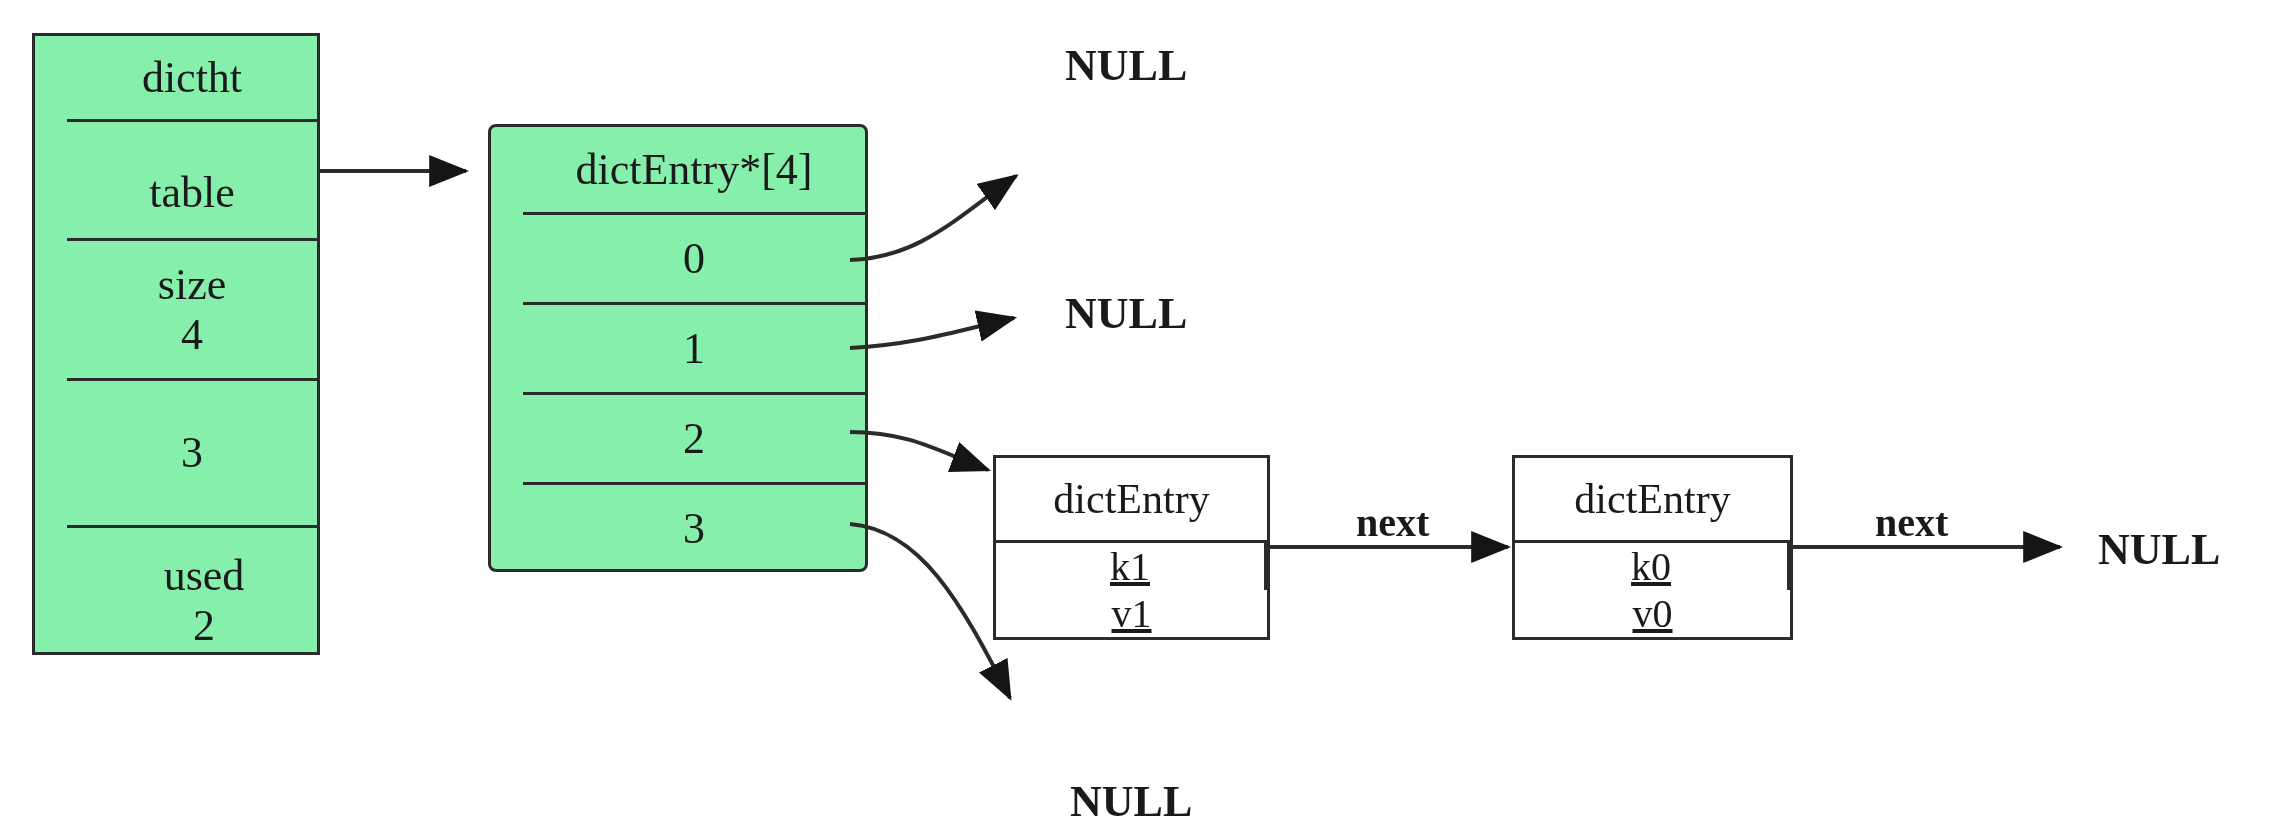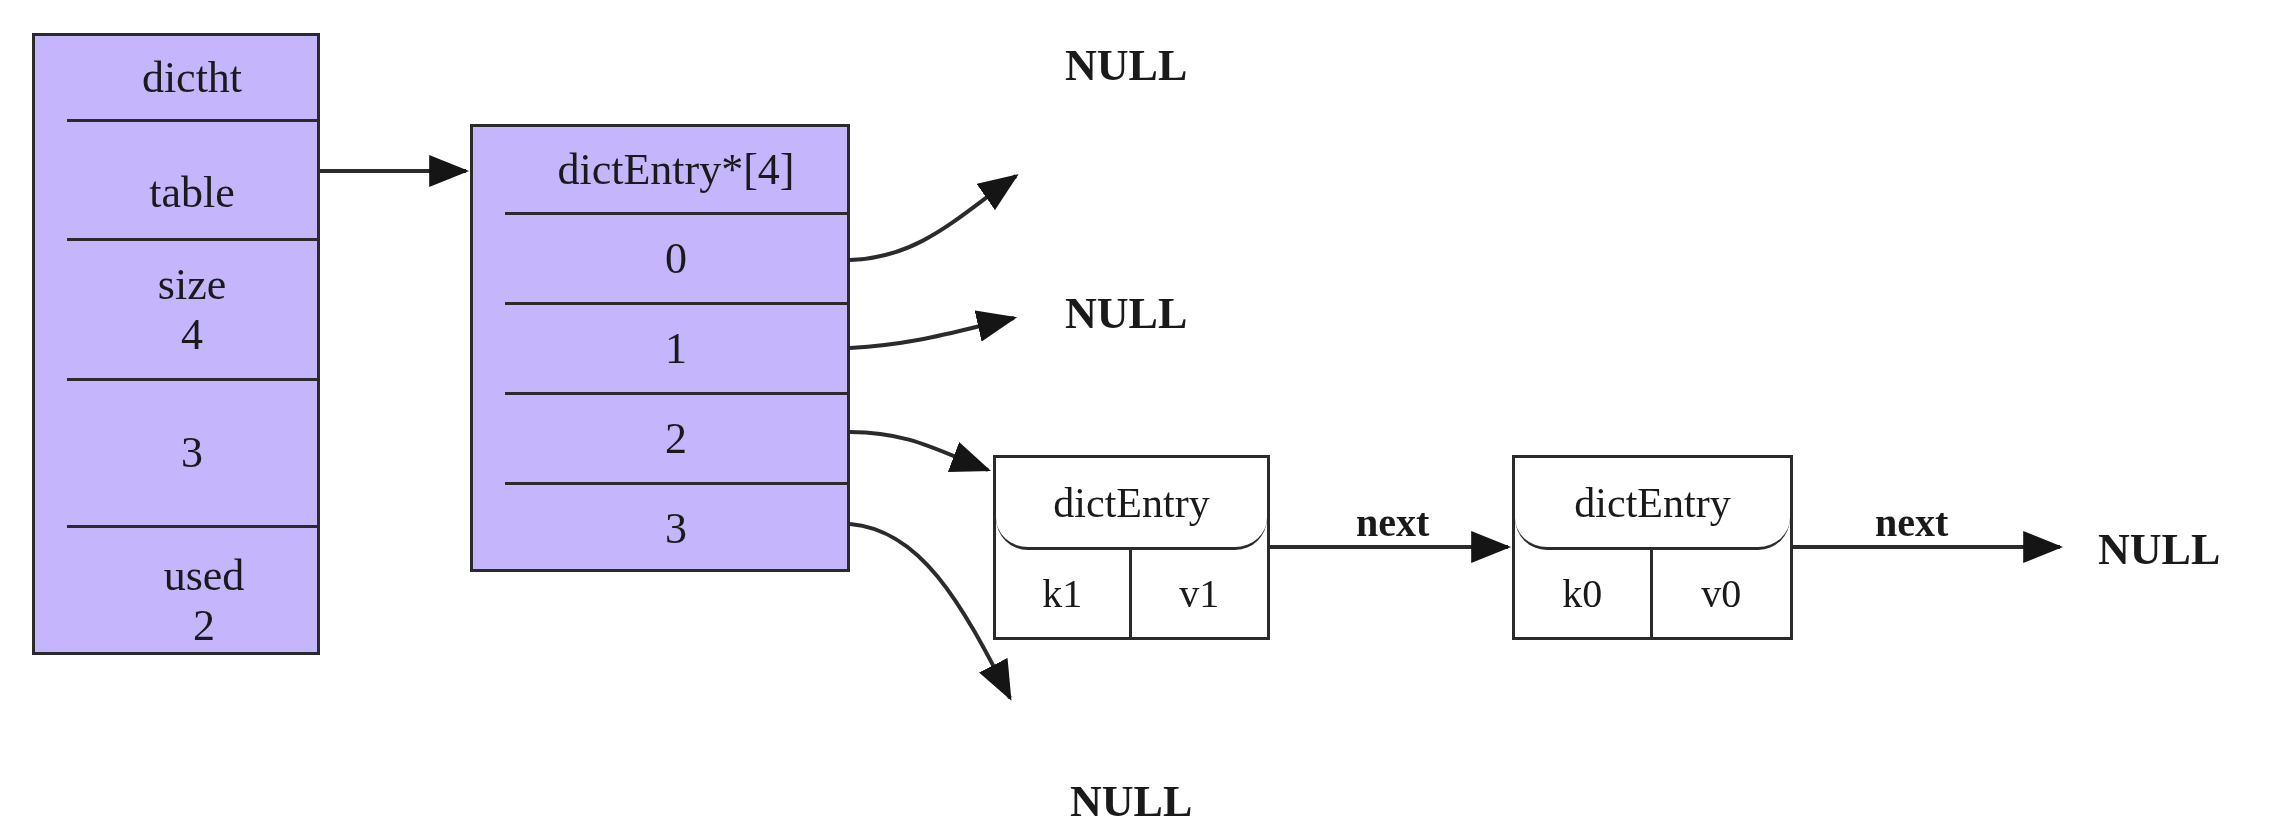--- a/index.html
+++ b/index.html
@@ -22,21 +22,21 @@
     left: 0;
     top: 0;
     width: 2290px;
     height: 838px;
     pointer-events: none;
   }
   .struct-box {
     position: absolute;
     box-sizing: border-box;
     border: 3px solid #2b2b2b;
-    background: #c4b5fd;
+    background: #86efac;
     padding-left: 32px;
   }
   .struct-row {
     box-sizing: border-box;
     border-bottom: 3px solid #2b2b2b;
     display: flex;
     flex-direction: column;
     align-items: center;
     justify-content: center;
     text-align: center;
@@ -59,26 +59,27 @@
     display: flex;
     flex-direction: column;
   }
   .entry-title {
     box-sizing: border-box;
     border-bottom: 3px solid #2b2b2b;
     display: flex;
     align-items: center;
     justify-content: center;
     text-align: center;
-    border-radius: 32px;
   }
   .entry-kv {
     box-sizing: border-box;
     flex: 1 1 auto;
     display: flex;
+    flex-direction: column;
+    text-decoration: underline;
   }
   .entry-cell {
     box-sizing: border-box;
     flex: 1 1 50%;
     display: flex;
     align-items: center;
     justify-content: center;
     text-align: center;
   }
   .entry-cell.key {
@@ -112,21 +113,21 @@
     </div>
     <div class="struct-row fs-44" style="height:147px;">
       <span class="row-value">3</span>
     </div>
     <div class="struct-row fs-44" style="height:145px;margin-left:24px;">
       <span class="row-name">used</span>
       <span class="row-value">2</span>
     </div>
   </div>
 
-  <div class="struct-box" style="left:470px; top:124px; width:380px; height:448px;">
+  <div class="struct-box" style="left:488px; top:124px; width:380px; height:448px;border-radius:8px;">
     <div class="struct-row fs-44" style="height:88px;">
       <span class="row-name">dictEntry*[4]</span>
     </div>
     <div class="struct-row fs-44" style="height:90px;">
       <span class="row-name">0</span>
     </div>
     <div class="struct-row fs-44" style="height:90px;">
       <span class="row-name">1</span>
     </div>
     <div class="struct-row fs-44" style="height:90px;">

